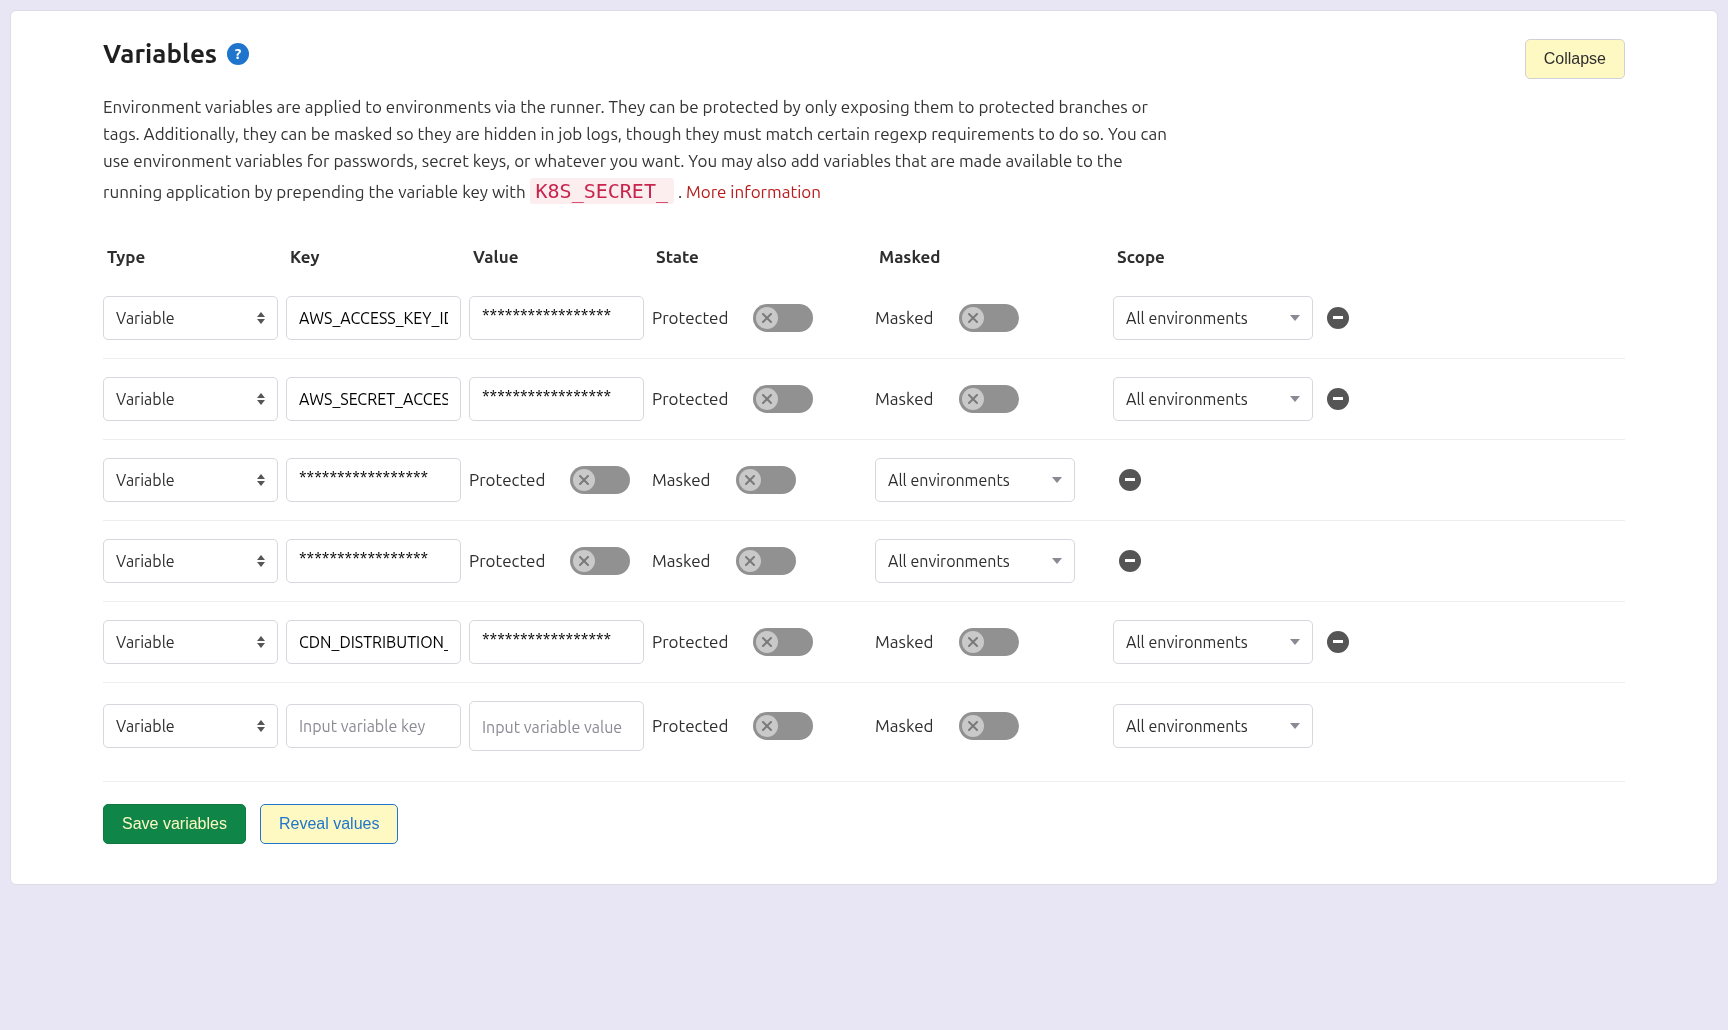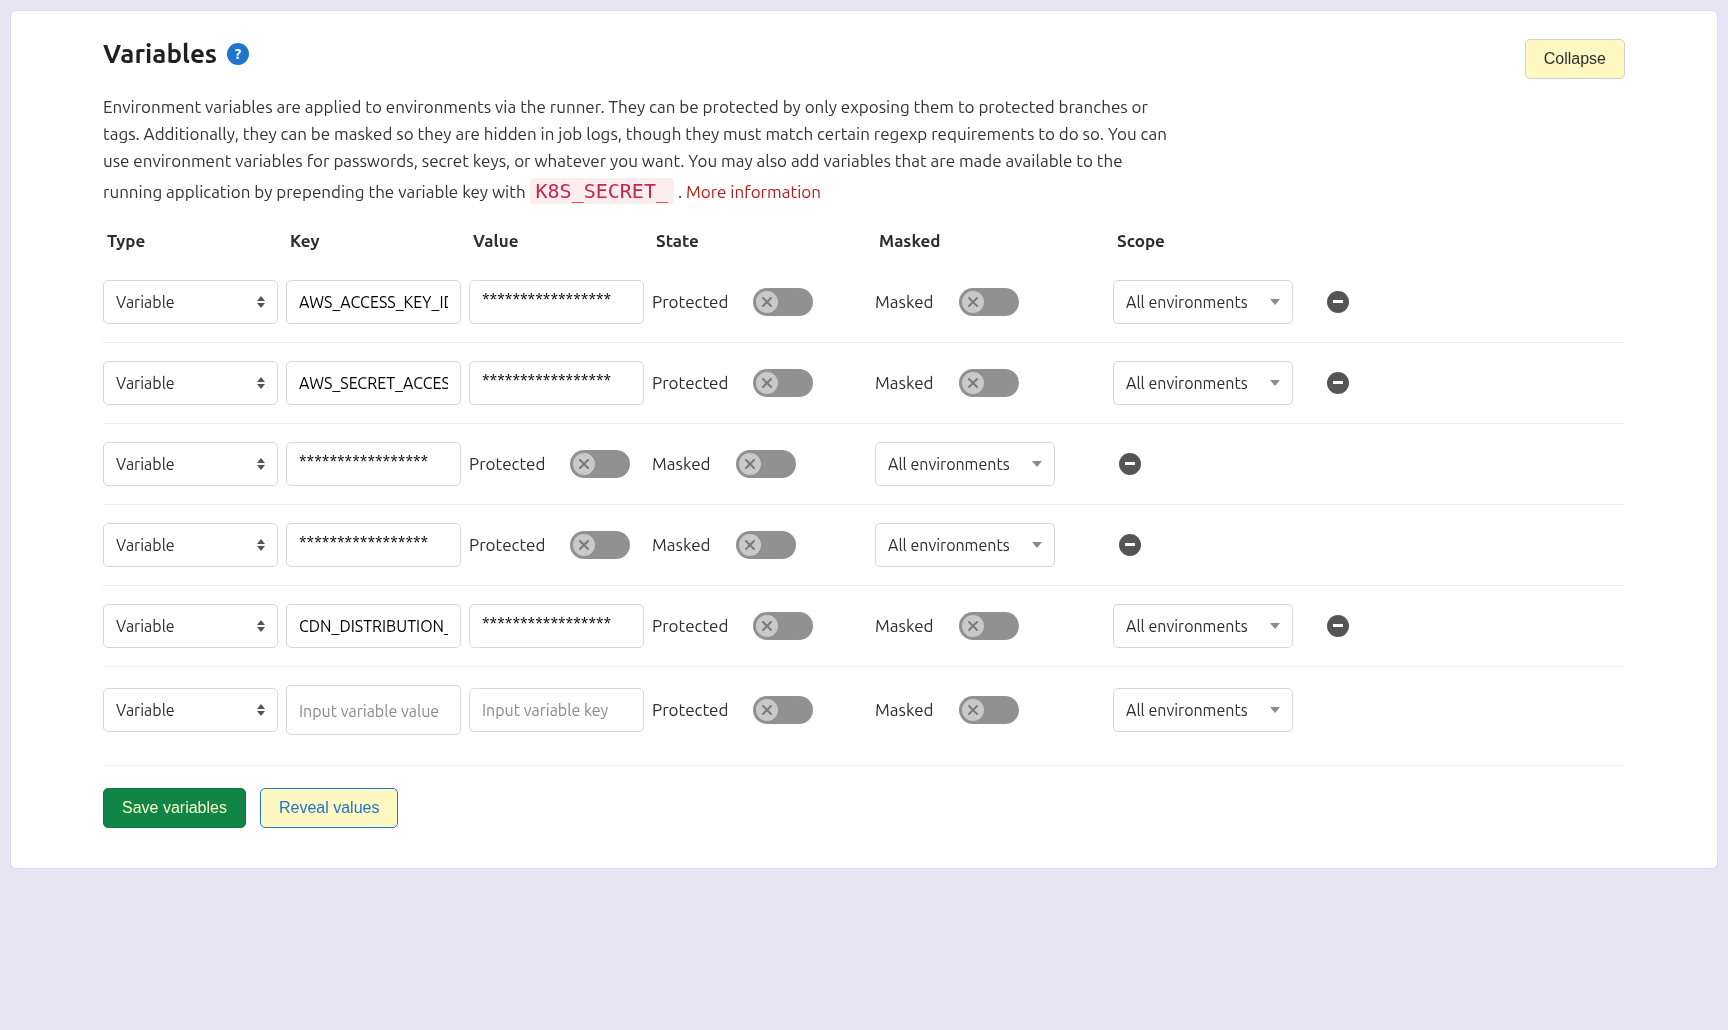--- a/index.html
+++ b/index.html
@@ -37,21 +37,21 @@
     margin-top: 14px; font-size: 17px; line-height: 1.6; color:#333;
     max-width: 1070px;
   }
   .code-chip {
     font-family: ui-monospace, SFMono-Regular, Menlo, monospace;
     color: #c7254e; background:#fcedee; padding:1px 6px; border-radius:3px;
     font-size: 20px;
   }
   .link { color:#b91c1c; text-decoration:none; }
 
-  .table { margin-top: 24px; }
+  .table { margin-top: 40px; }
   .hrow, .row {
     display: grid;
     grid-template-columns: 175px 175px 175px 215px 230px 200px 40px;
     align-items: center;
     gap: 8px;
   }
   .hrow { padding: 0 0 12px 0; }
   .hrow > div { font-weight: 700; font-size: 17px; padding-left: 4px; }
   .row {
     border-top: 1px solid #eee; padding: 18px 0;
@@ -79,21 +79,21 @@
     width:60px; height:28px; border-radius:14px; background:#919191;
     position:relative; cursor:pointer; flex-shrink:0;
   }
   .switch .knob {
     position:absolute; left:3px; top:3px; width:22px; height:22px;
     background:#c9c9c9; border-radius:50%; display:flex;
     align-items:center; justify-content:center; color:#7a7a7a;
     font-size:11px;
   }
   .switch .knob svg { width:10px; height:10px; }
-  .scope .ctl { width:180px; }
+  .scope .ctl { width:200px; }
   .rm {
     width:22px; height:22px; border-radius:50%; background:#555;
     display:flex; align-items:center; justify-content:center; cursor:pointer;
     margin-left:6px;
   }
   .rm span { width:10px; height:3px; background:#fff; display:block; }
   .row.empty .rm { visibility:hidden; }
   .row.empty .area { height:50px; align-items:flex-start; padding-top:6px; }
   .row.empty .area textarea { height:38px; }
 
@@ -369,25 +369,25 @@
     </div>
   </div>
   <div class="row empty">
     <div class="ctl select">
       <span>Variable</span>
       <span class="sort-icon">
               <span class="up"></span>
               <span class="dn"></span>
             </span>
     </div>
-    <div class="ctl area">
-      <textarea class="val" placeholder="Input variable value" style=""></textarea>
-    </div>
     <div class="ctl">
       <input placeholder="Input variable key" style="">
+    </div>
+    <div class="ctl area">
+      <textarea class="val" placeholder="Input variable value" style=""></textarea>
     </div>
     <div class="toggle-cell">
       <span class="toggle-label">Protected</span>
       <div class="switch">
         <div class="knob">
                 <svg viewBox="0 0 10 10">
                   <line x1="1" y1="1" x2="9" y2="9" stroke="#7a7a7a" stroke-width="2" stroke-linecap="round"></line>
                   <line x1="9" y1="1" x2="1" y2="9" stroke="#7a7a7a" stroke-width="2" stroke-linecap="round"></line>
                 </svg>
               </div>

